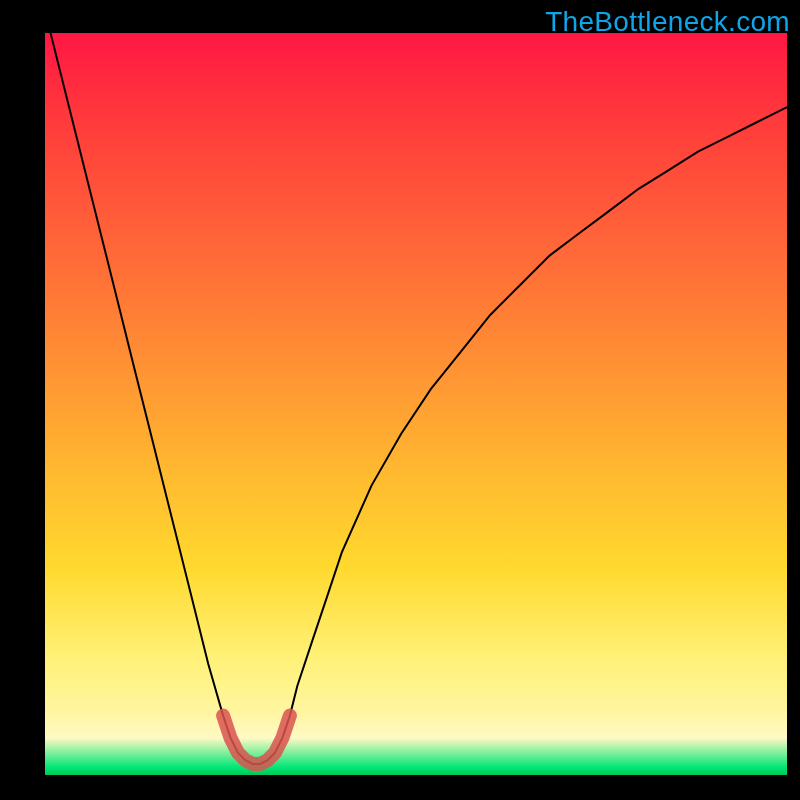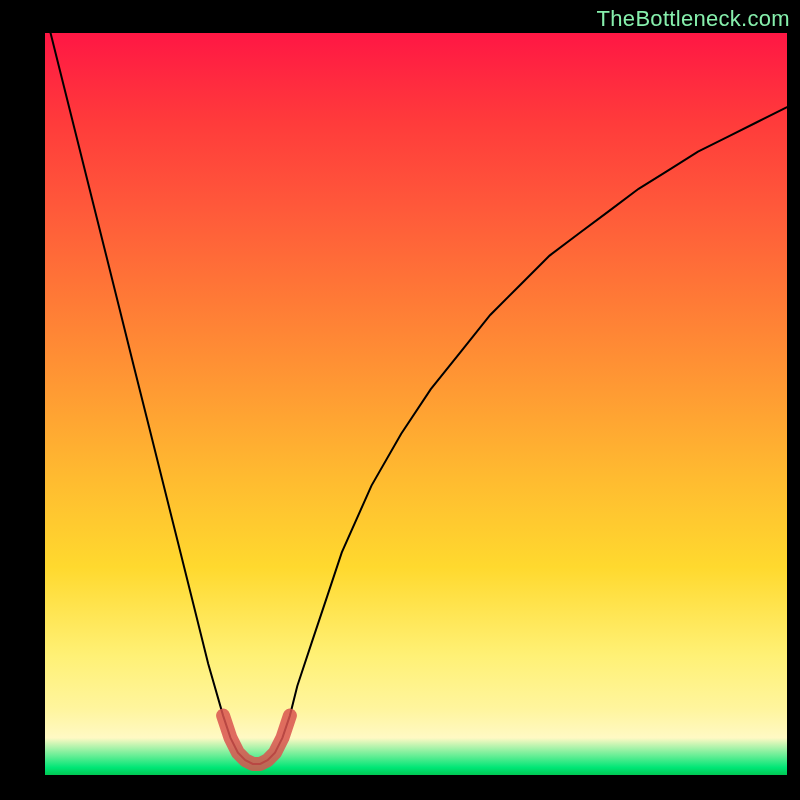--- a/index.html
+++ b/index.html
@@ -36,22 +36,22 @@
       #fff59d 91%,
       #fff9c4 95%,
       #00e676 99%,
       #00c853 100%);
   }
   .watermark {
     position: absolute;
     top: 6px;
     right: 10px;
     font-family: Arial, Helvetica, sans-serif;
-    font-size: 22px;
-    color: #86efac;
+    font-size: 28px;
+    color: #0ea5e9;
     letter-spacing: 0.3px;
     font-weight: 500;
   }
   svg.curve {
     position: absolute;
     left: 0;
     top: 0;
   }
 </style>
 </head>

